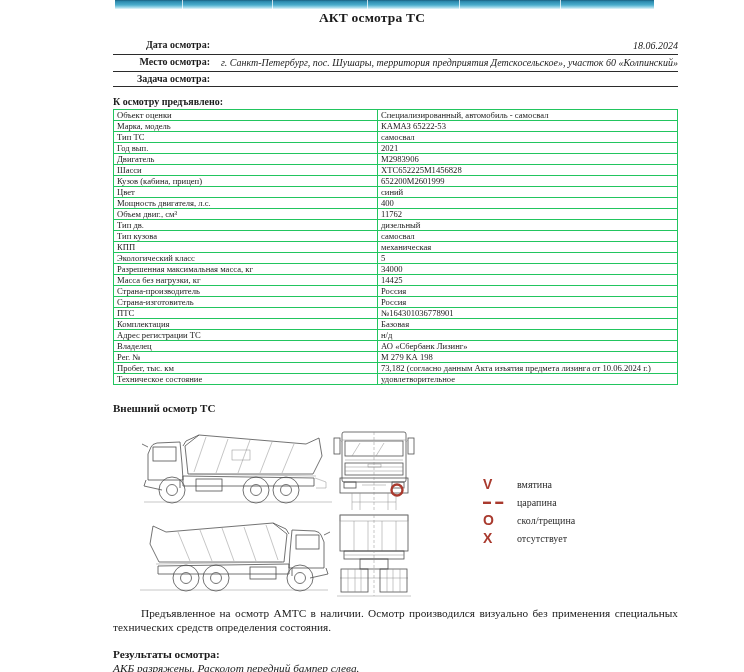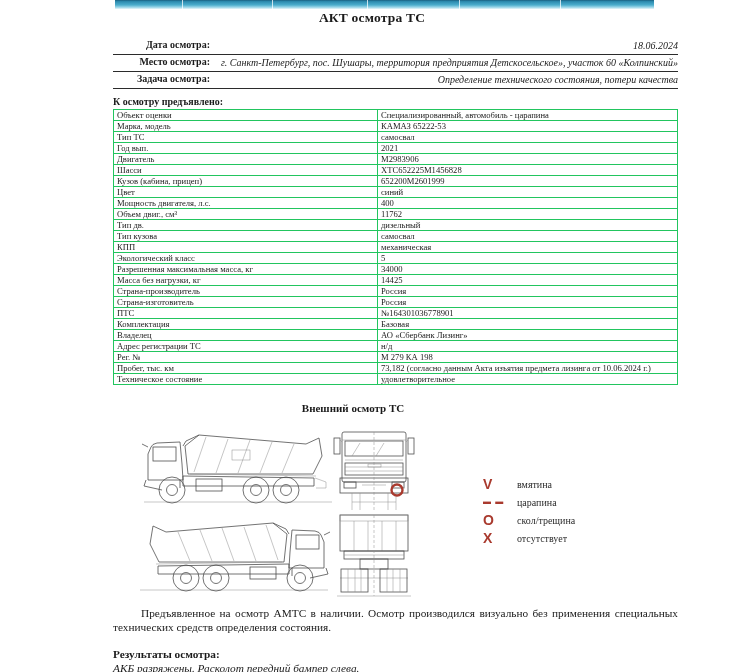--- a/index.html
+++ b/index.html
@@ -26,21 +26,21 @@
 
   .presented-heading { position:absolute; top:96px; left:113px; font-weight:bold; font-size:10px; }
 
   table.specs { position:absolute; top:109px; left:113px; width:565px;
     border-collapse:collapse; font-size:8.6px; table-layout:fixed; }
   table.specs td { border:1px solid #22c55e; height:10px; line-height:10px;
     padding:0 3px; white-space:nowrap; overflow:hidden; }
   table.specs td.c1 { width:264px; }
 
   .visual-heading { position:absolute; top:402px; left:113px; width:480px;
-    text-align:center; font-weight:bold; font-size:11px; }
+    font-weight:bold; font-size:11px; }
 
   .drawing { position:absolute; }
   .drawing svg { display:block; width:100%; height:100%; }
   .sketch { stroke:#4f4f4f; fill:none; stroke-width:0.8; }
   .sketch-thin { stroke:#8c8c8c; fill:none; stroke-width:0.5; }
 
   .legend { position:absolute; left:483px; top:475px; }
   .legend-row { display:flex; align-items:center; height:18px; }
   .legend-sym { width:26px; text-align:left; font-weight:bold; font-size:14px;
     font-family:"Liberation Sans","DejaVu Sans",sans-serif; line-height:14px; }
@@ -73,31 +73,30 @@
       <div class="h-row">
         <span class="h-label">Дата осмотра:</span>
         <span class="h-value">18.06.2024</span>
       </div>
       <div class="h-row">
         <span class="h-label">Место осмотра:</span>
         <span class="h-value">г. Санкт-Петербург, пос. Шушары, территория предприятия Детскосельское», участок 60 «Колпинский»</span>
       </div>
       <div class="h-row">
         <span class="h-label">Задача осмотра:</span>
-        <span class="h-value">Определение технического состояния, потери качества</span>
       </div>
     </div>
 
   <div class="presented-heading">К осмотру предъявлено:</div>
 
   <table class="specs">
     <tbody>
         <tr>
           <td class="c1">Объект оценки</td>
-          <td>Специализированный, автомобиль - царапина</td>
+          <td>Специализированный, автомобиль - самосвал</td>
         </tr>
         <tr>
           <td class="c1">Марка, модель</td>
           <td>КАМАЗ 65222-53</td>
         </tr>
         <tr>
           <td class="c1">Тип ТС</td>
           <td>самосвал</td>
         </tr>
         <tr>
@@ -162,26 +161,26 @@
         </tr>
         <tr>
           <td class="c1">ПТС</td>
           <td>№164301036778901</td>
         </tr>
         <tr>
           <td class="c1">Комплектация</td>
           <td>Базовая</td>
         </tr>
         <tr>
+          <td class="c1">Адрес регистрации ТС</td>
+          <td>н/д</td>
+        </tr>
+        <tr>
           <td class="c1">Владелец</td>
           <td>АО «Сбербанк Лизинг»</td>
-        </tr>
-        <tr>
-          <td class="c1">Адрес регистрации ТС</td>
-          <td>н/д</td>
         </tr>
         <tr>
           <td class="c1">Рег. №</td>
           <td>М 279 КА 198</td>
         </tr>
         <tr>
           <td class="c1">Пробег, тыс. км</td>
           <td>73,182 (согласно данным Акта изъятия предмета лизинга от 10.06.2024 г.)</td>
         </tr>
         <tr>

